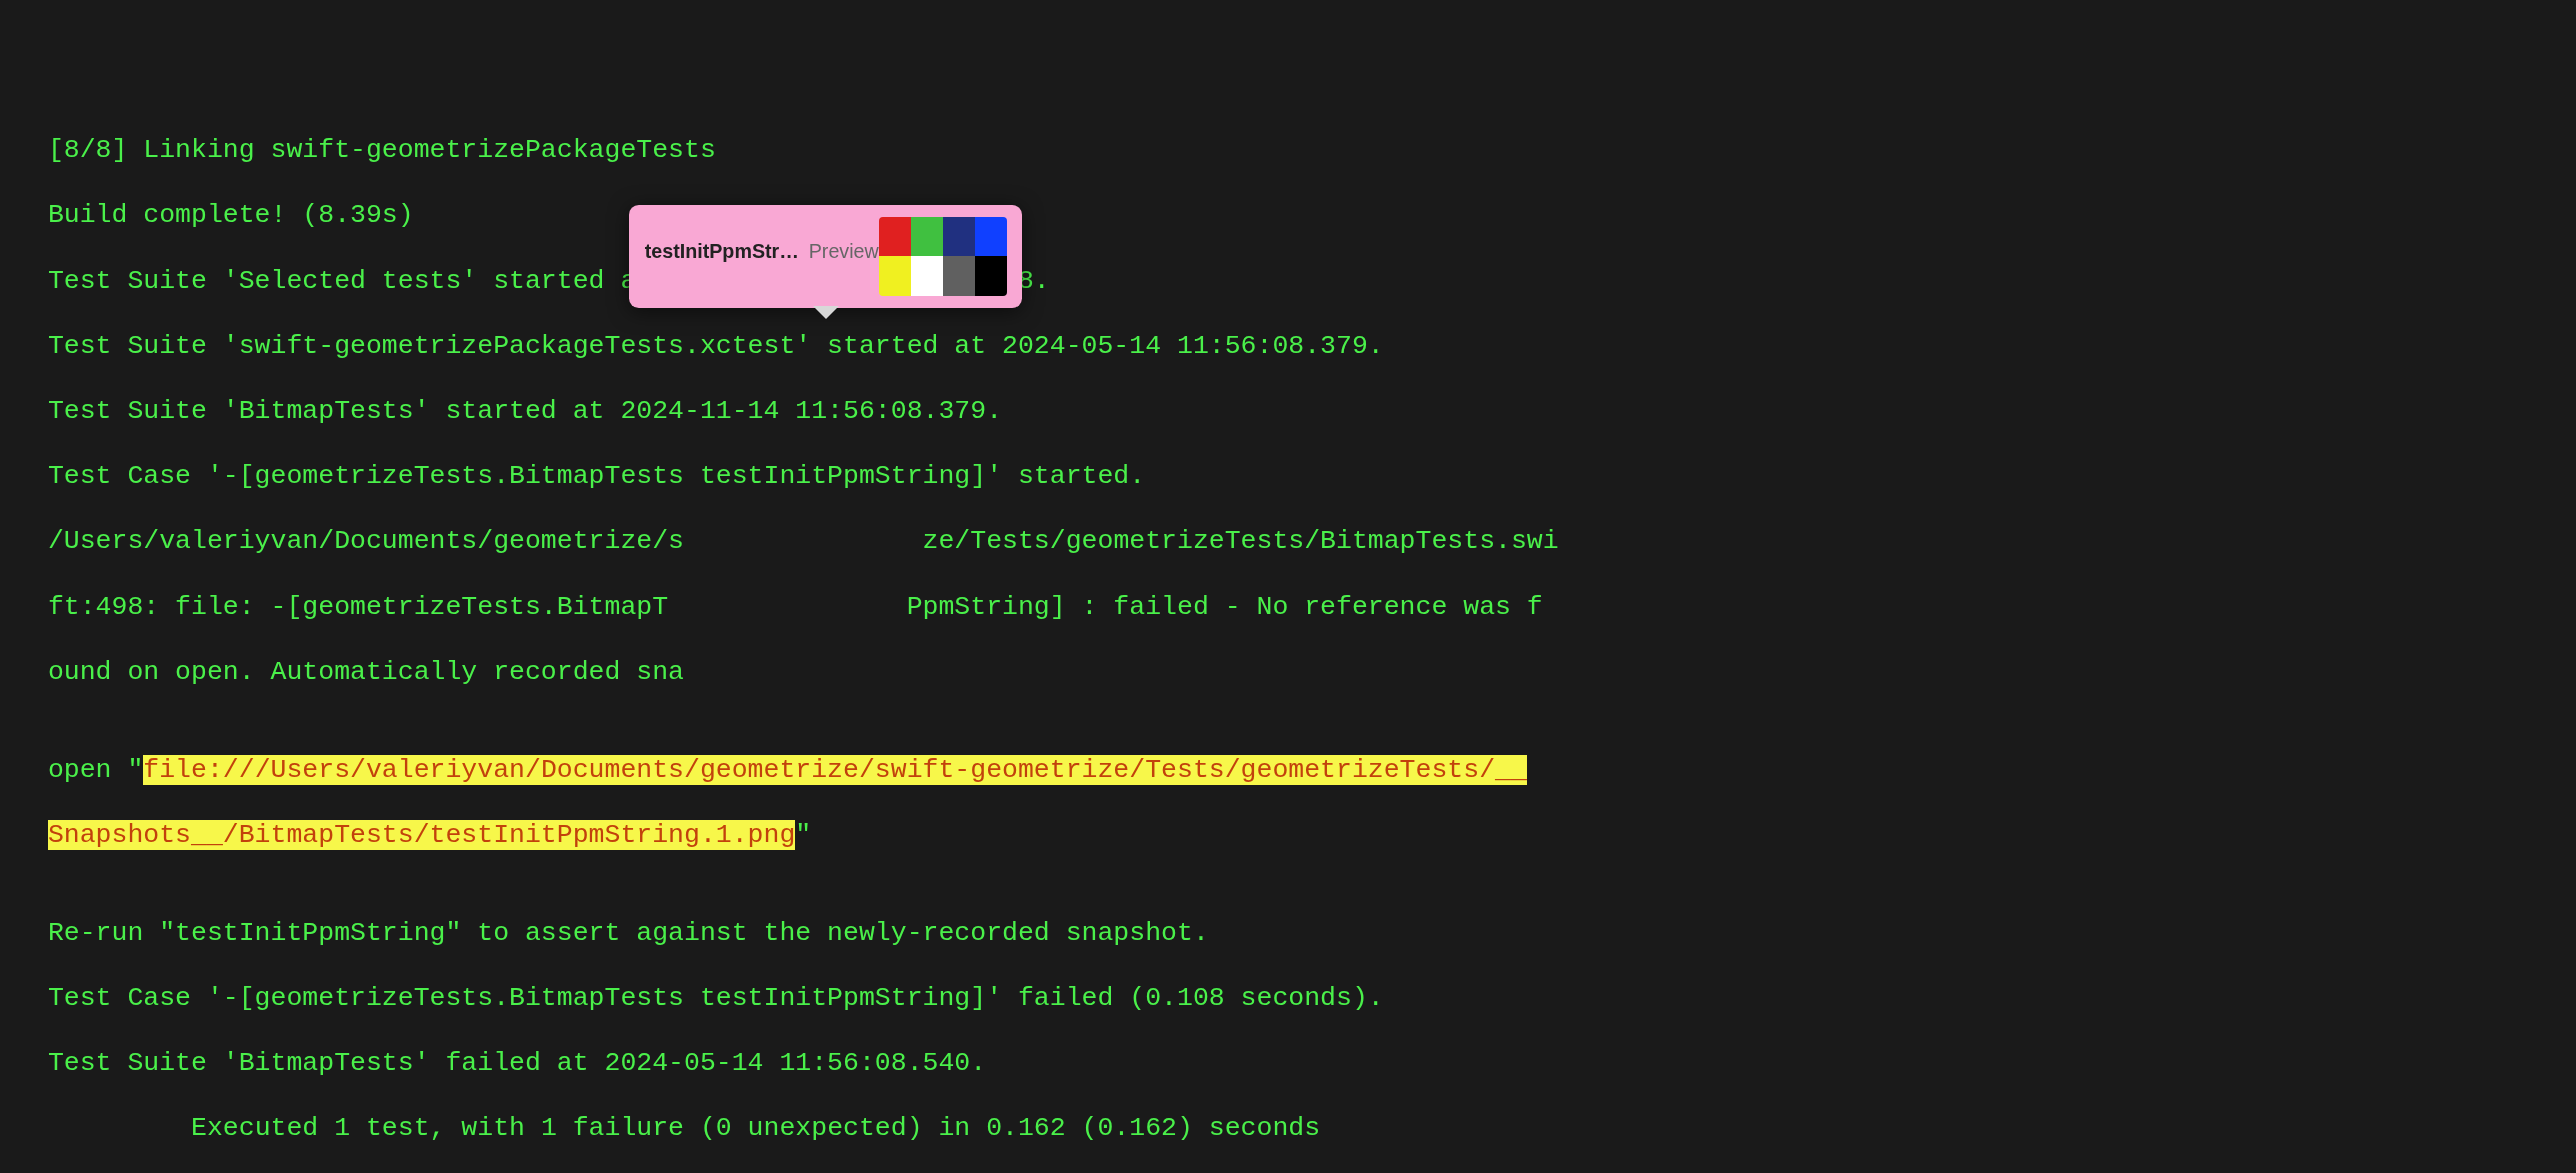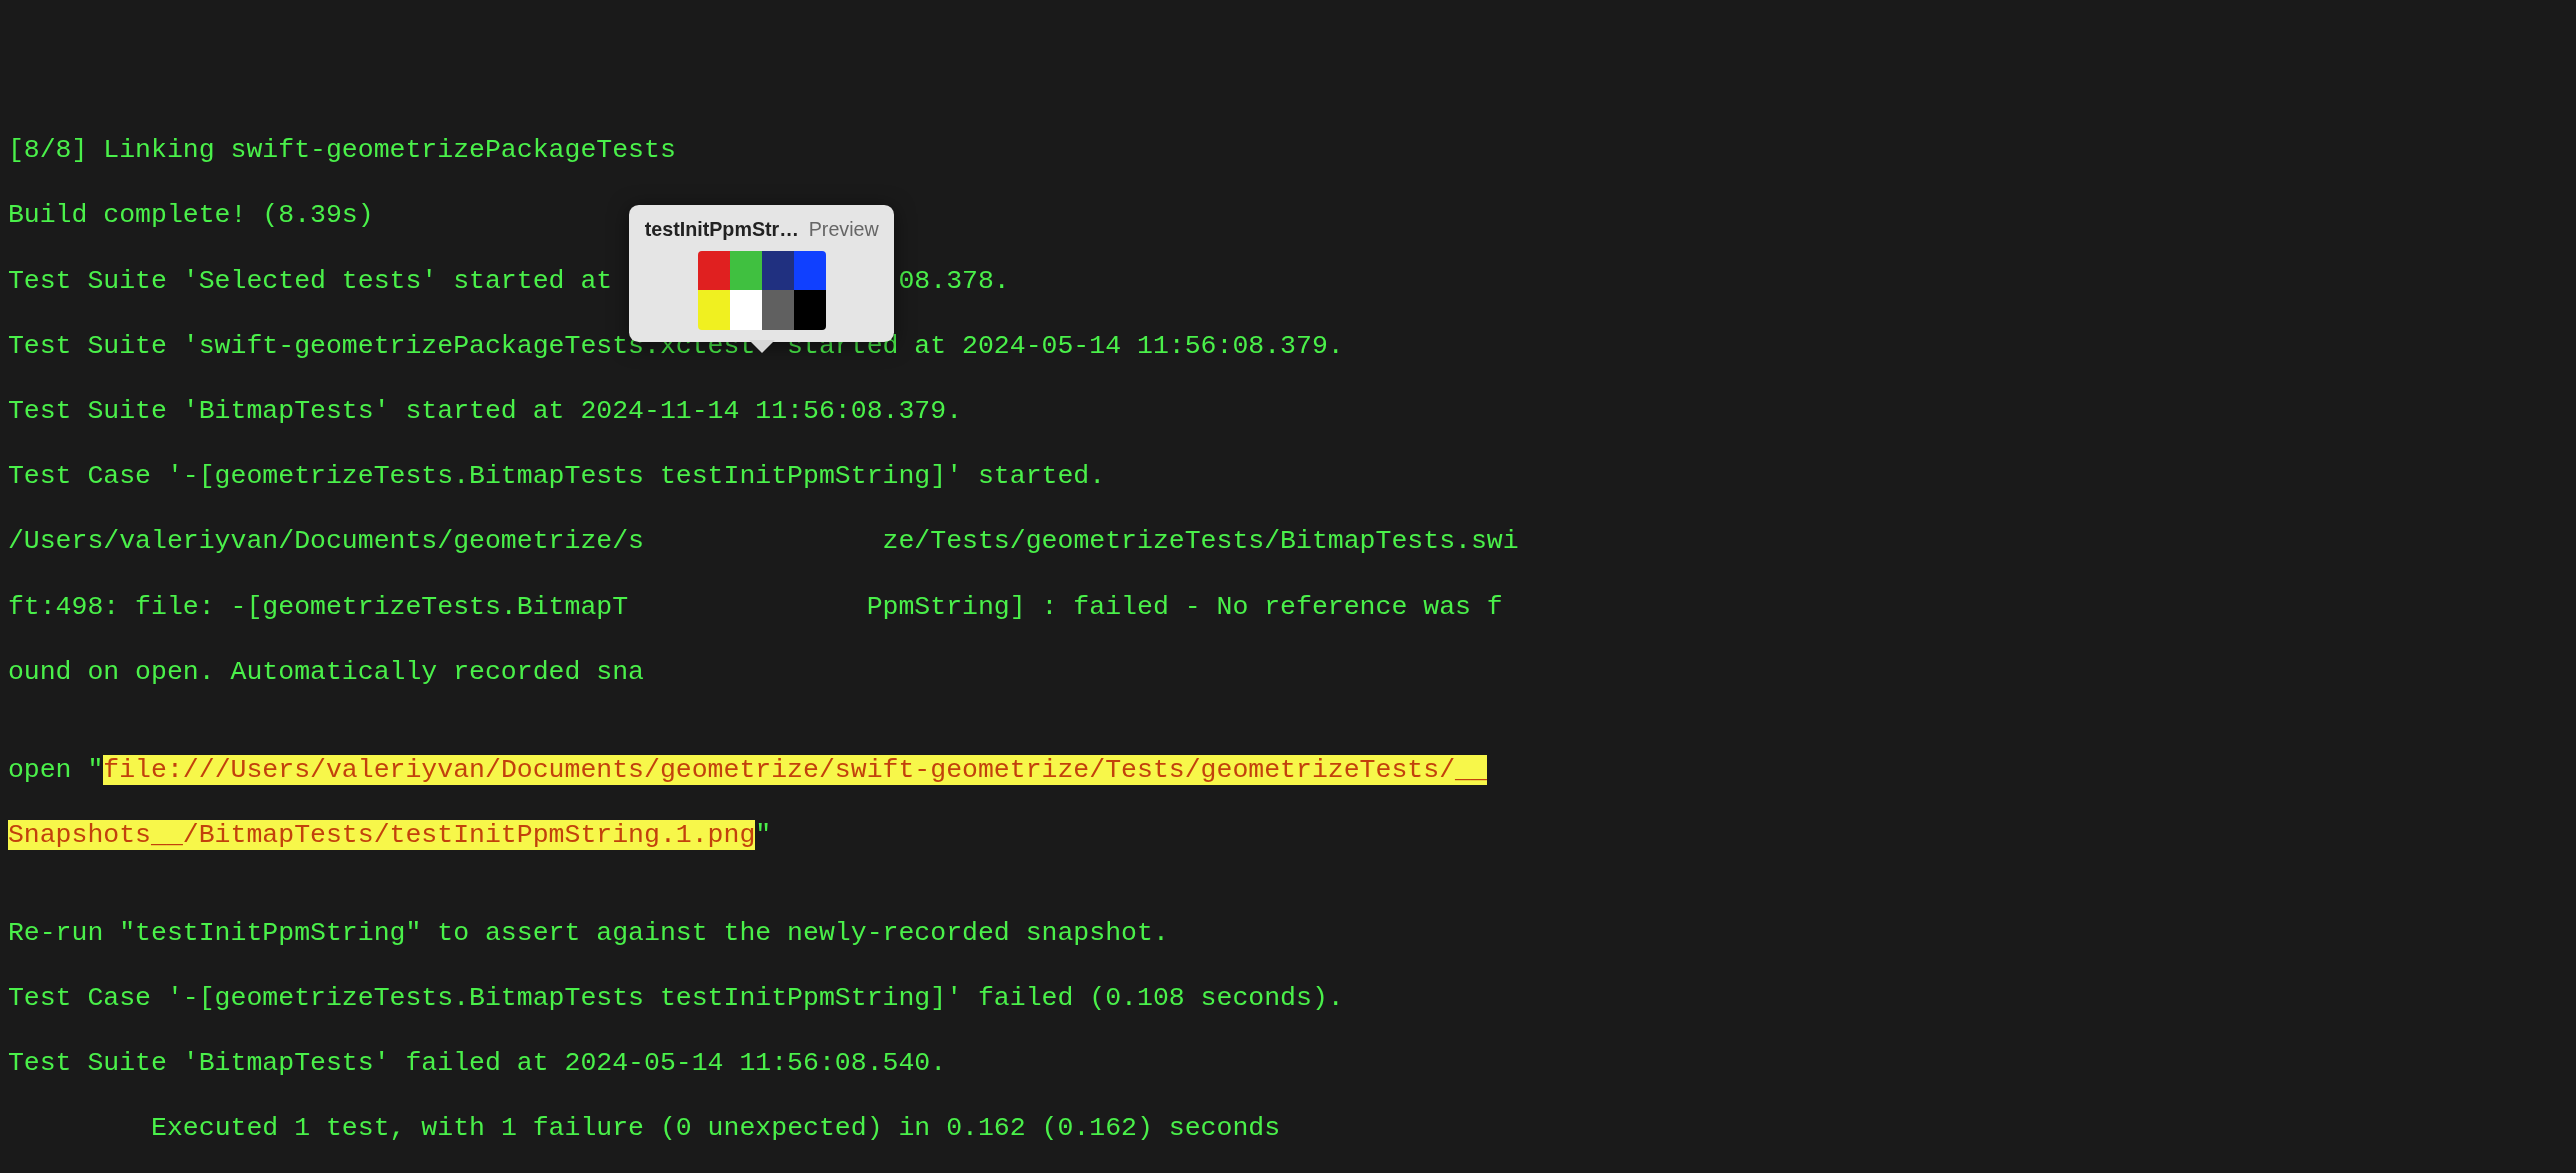--- a/index.html
+++ b/index.html
@@ -9,33 +9,32 @@
       font-size: 26.5px;
       line-height: 1.23;
       color: #4af04a;
       padding: 3.9px 7.9px;
       white-space: pre;
       overflow: hidden;
       position: relative;
       width: 2576px;
       height: 1174px;
     }
-    .line { display: block; }
+    .line { display: block; margin-left: 40px; }
     .highlight {
       background: #f7f74a;
       color: #c2410c;
     }
     .preview-popup {
       position: absolute;
-      background: #e5e5e5;
+      background: #f9a8d4;
       border-radius: 9.8px;
       padding: 11.8px 15.7px;
       box-shadow: 0 3.9px 19.7px rgba(0,0,0,0.5);
       display: flex;
-      flex-direction: column;
       align-items: center;
       z-index: 10;
     }
     .preview-popup::after {
       content: "";
       position: absolute;
       bottom: -11.8px;
       left: 50%;
       transform: translateX(-50%);
       border-left: 13.8px solid transparent;

